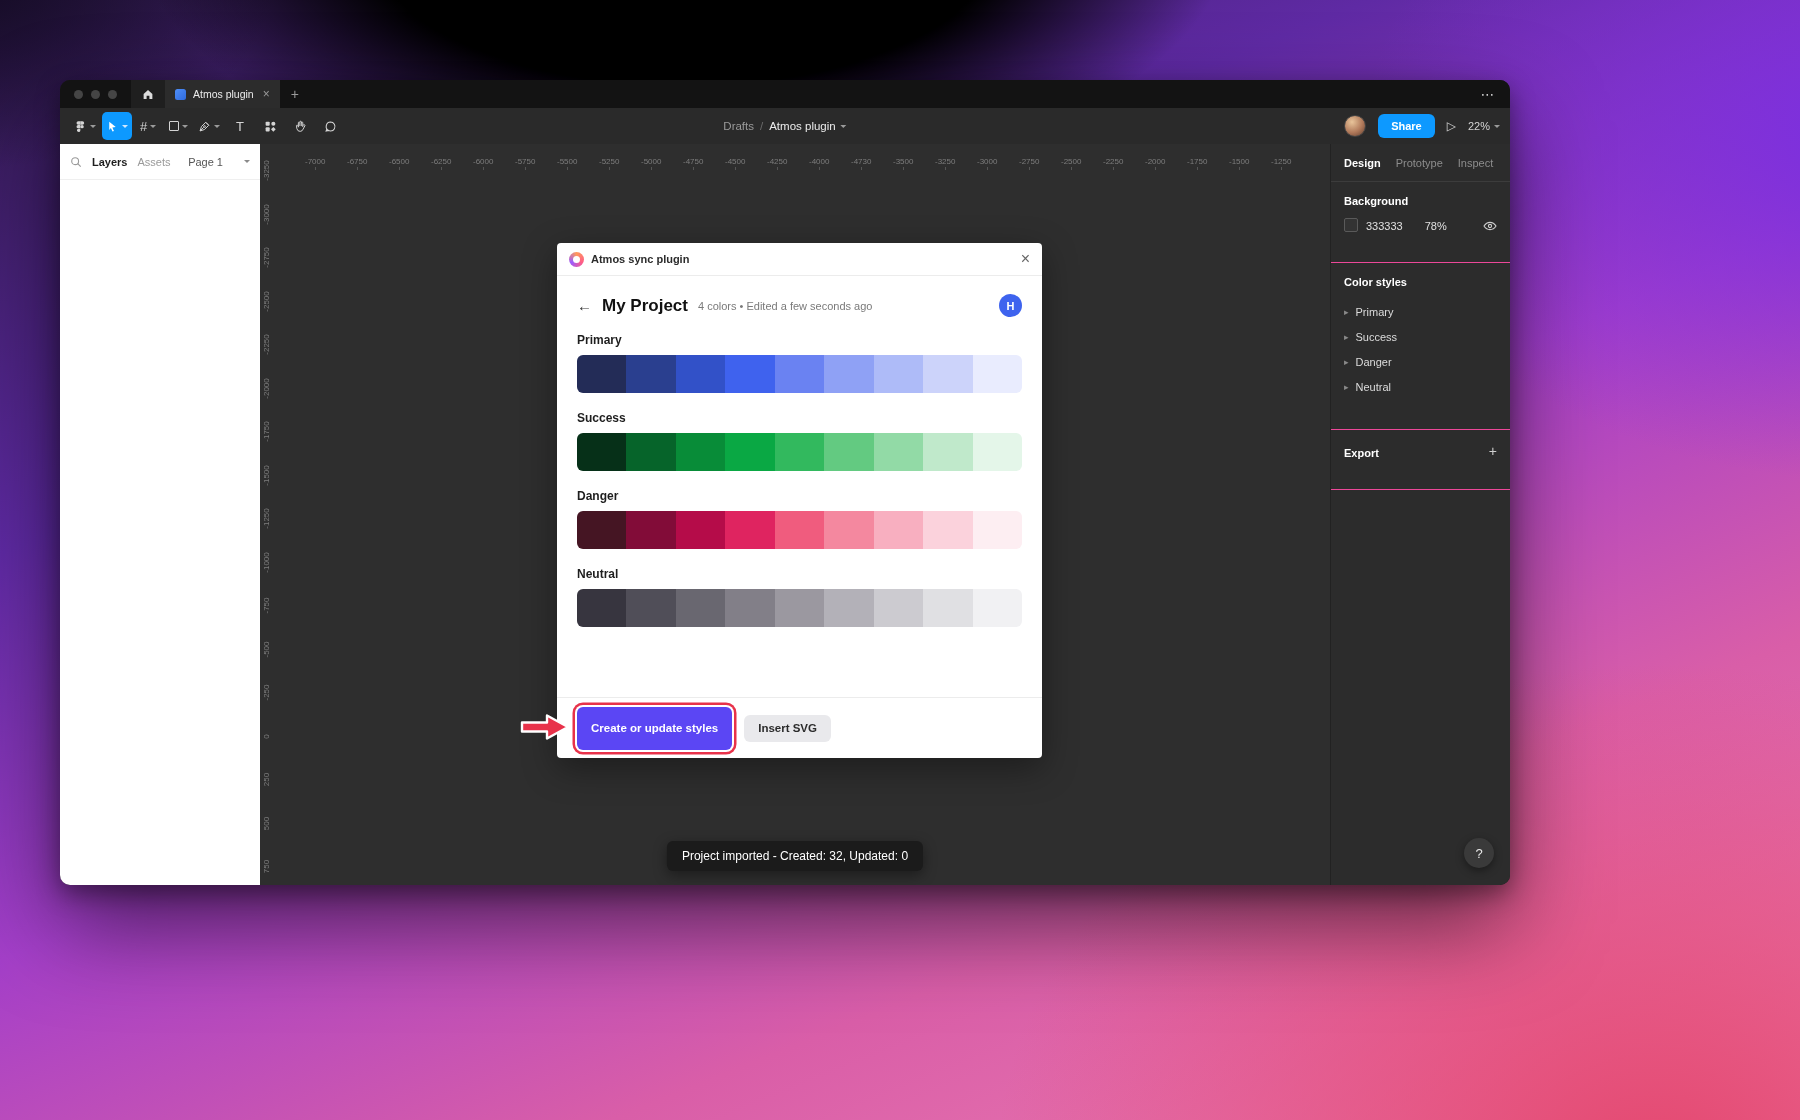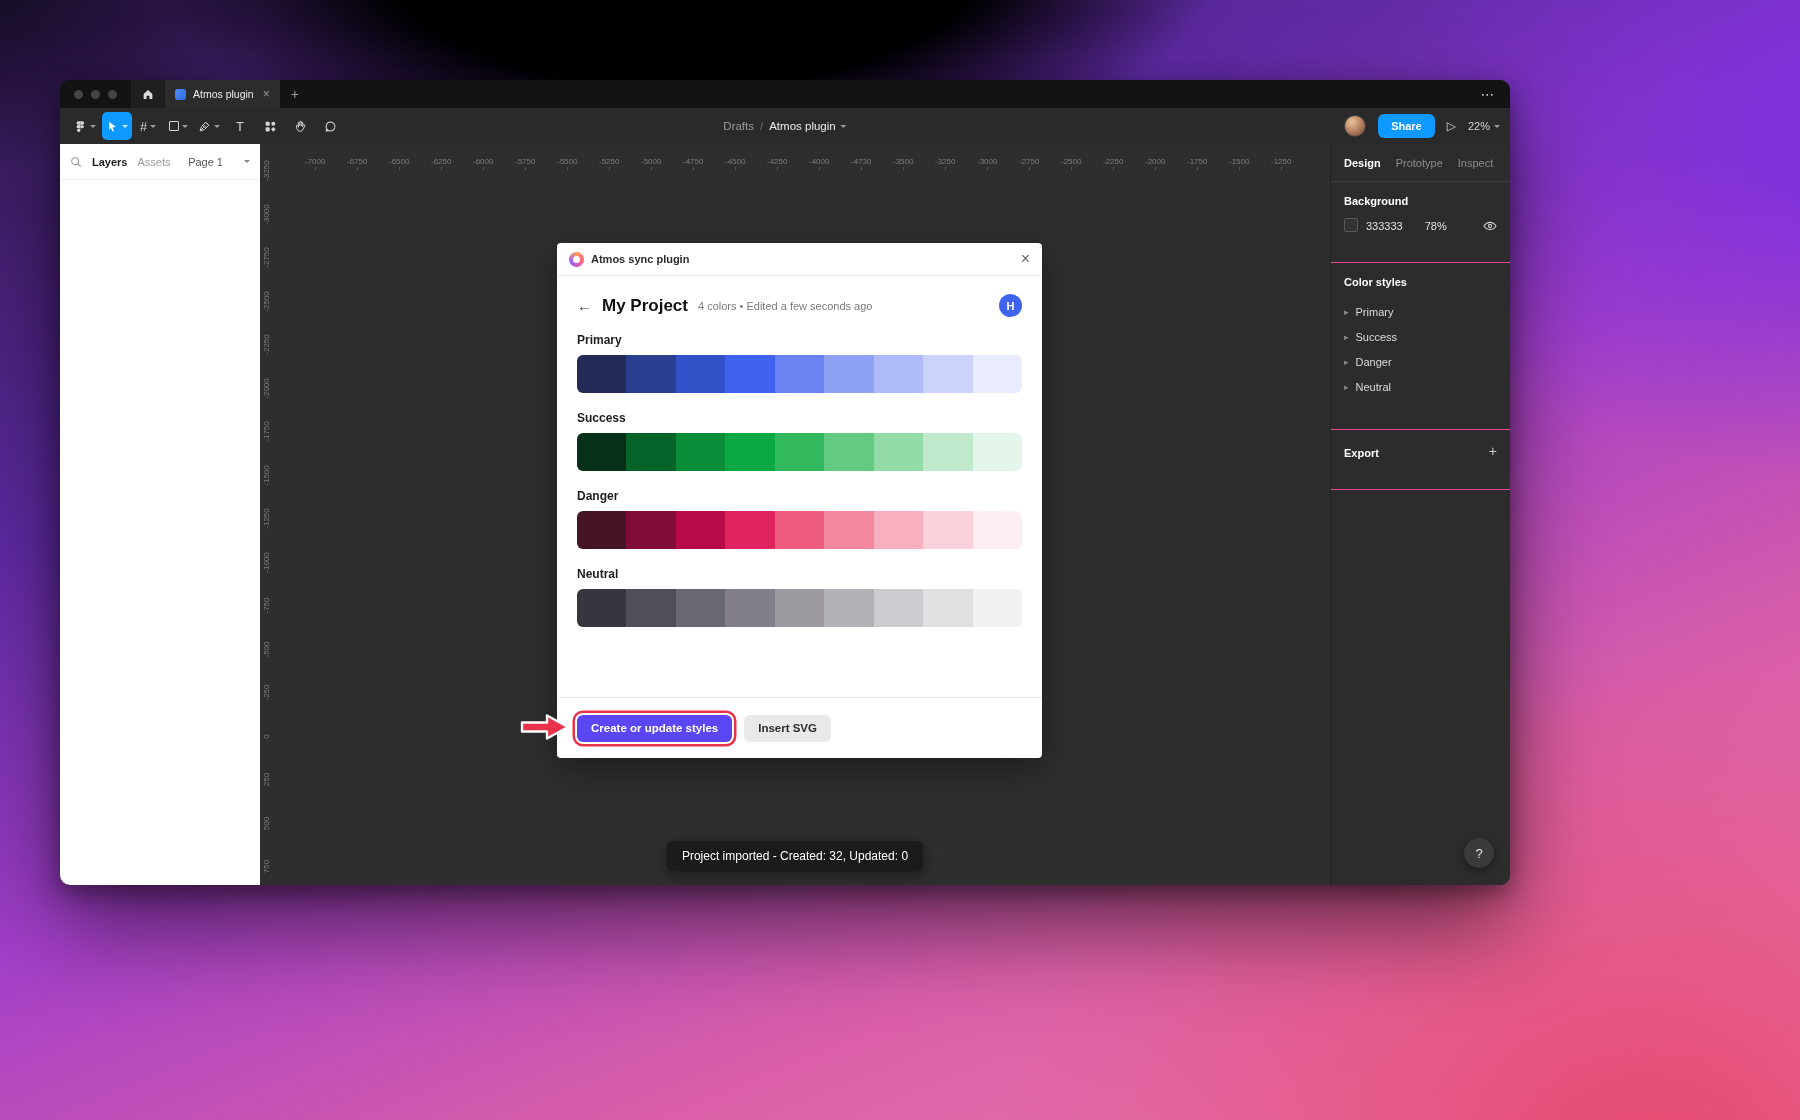--- a/index.html
+++ b/index.html
@@ -100,21 +100,21 @@
   .proj-row{ display:flex; align-items:center; gap:10px; margin-bottom:16px; }
   .back{ font-size:15px; color:#333; cursor:pointer; }
   .proj-name{ font-size:17px; font-weight:700; color:#111; }
   .proj-meta{ font-size:11px; color:#7a7a7a; }
   .proj-av{ margin-left:auto; width:23px; height:23px; border-radius:50%; background:#3e63ee; color:#fff; font-size:11px; font-weight:700; display:flex; align-items:center; justify-content:center; cursor:pointer; }
   .palette-section{ margin-bottom:18px; }
   .palette-label{ font-size:12px; font-weight:700; color:#1e1e1e; margin-bottom:8px; }
   .palette-row{ display:flex; height:38px; border-radius:6px; overflow:hidden; }
   .swatch{ flex:1; cursor:pointer; }
   .dlg-foot{ position:absolute; left:0; right:0; bottom:0; height:61px; border-top:1px solid #ececec; display:flex; align-items:center; gap:12px; padding:0 20px; }
-  .btn-primary{ height:27px; padding:0 14px; border:none; border-radius:6px; background:#5b46f4; color:#fff; font-size:11.5px; font-weight:700; cursor:pointer; font-family:inherit; }
+  .btn-primary{ height:43px; padding:0 14px; border:none; border-radius:6px; background:#5b46f4; color:#fff; font-size:11.5px; font-weight:700; cursor:pointer; font-family:inherit; }
   .btn-primary.annotated{ box-shadow:0 0 0 2px #ffffff, 0 0 0 4.5px #e8324a; }
   .btn-secondary{ height:27px; padding:0 14px; border:none; border-radius:6px; background:#e9e9ec; color:#2c2c2c; font-size:11.5px; font-weight:600; cursor:pointer; font-family:inherit; }
 
   .arrow-ann{ position:absolute; left:458px; top:632px; z-index:6; }
 </style>
 </head>
 <body>
 
 <div class="desktop">
   <div class="window">

